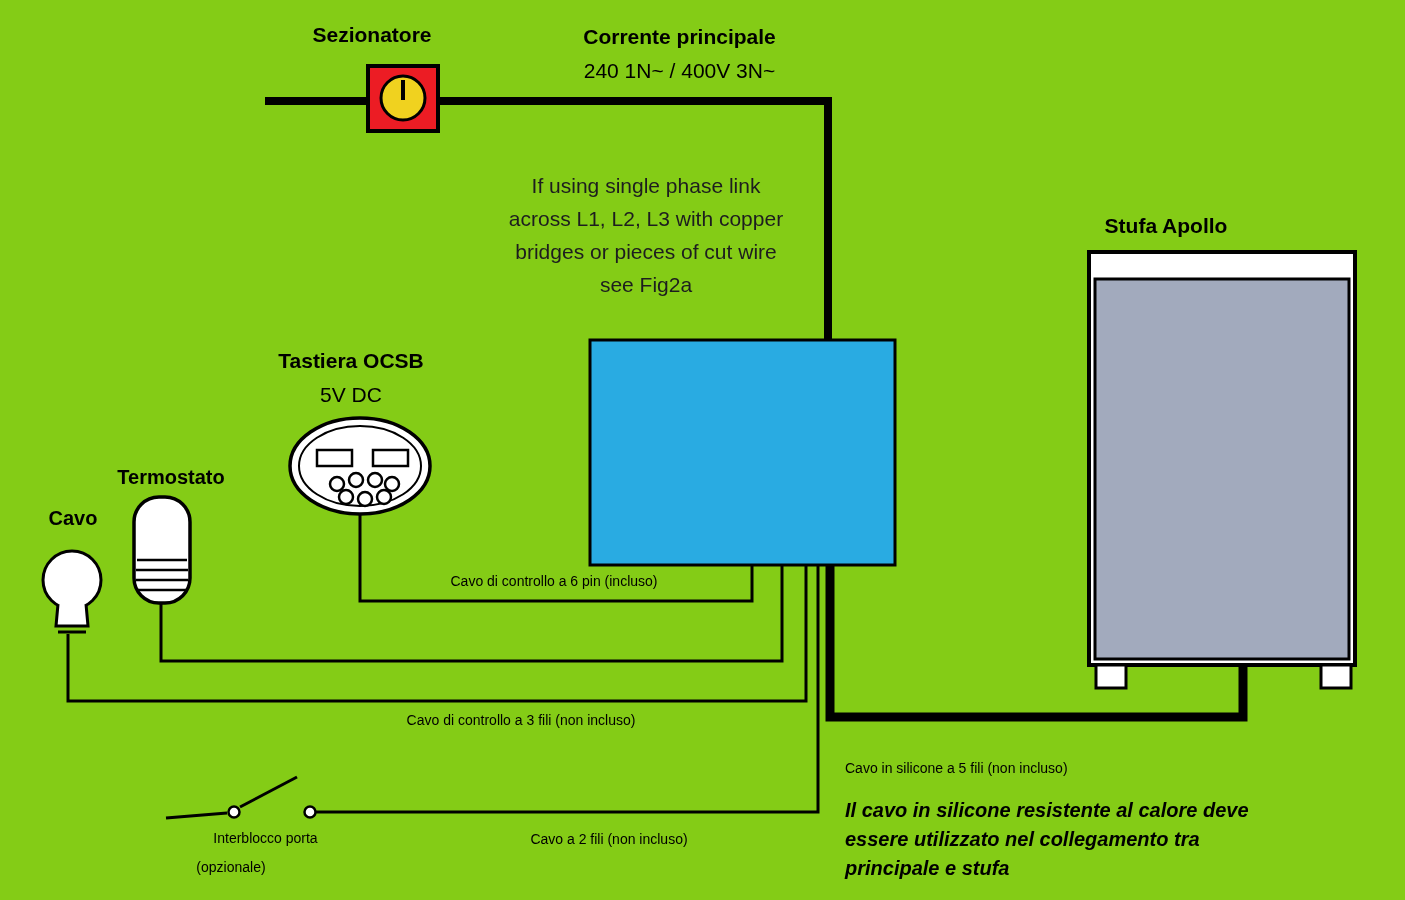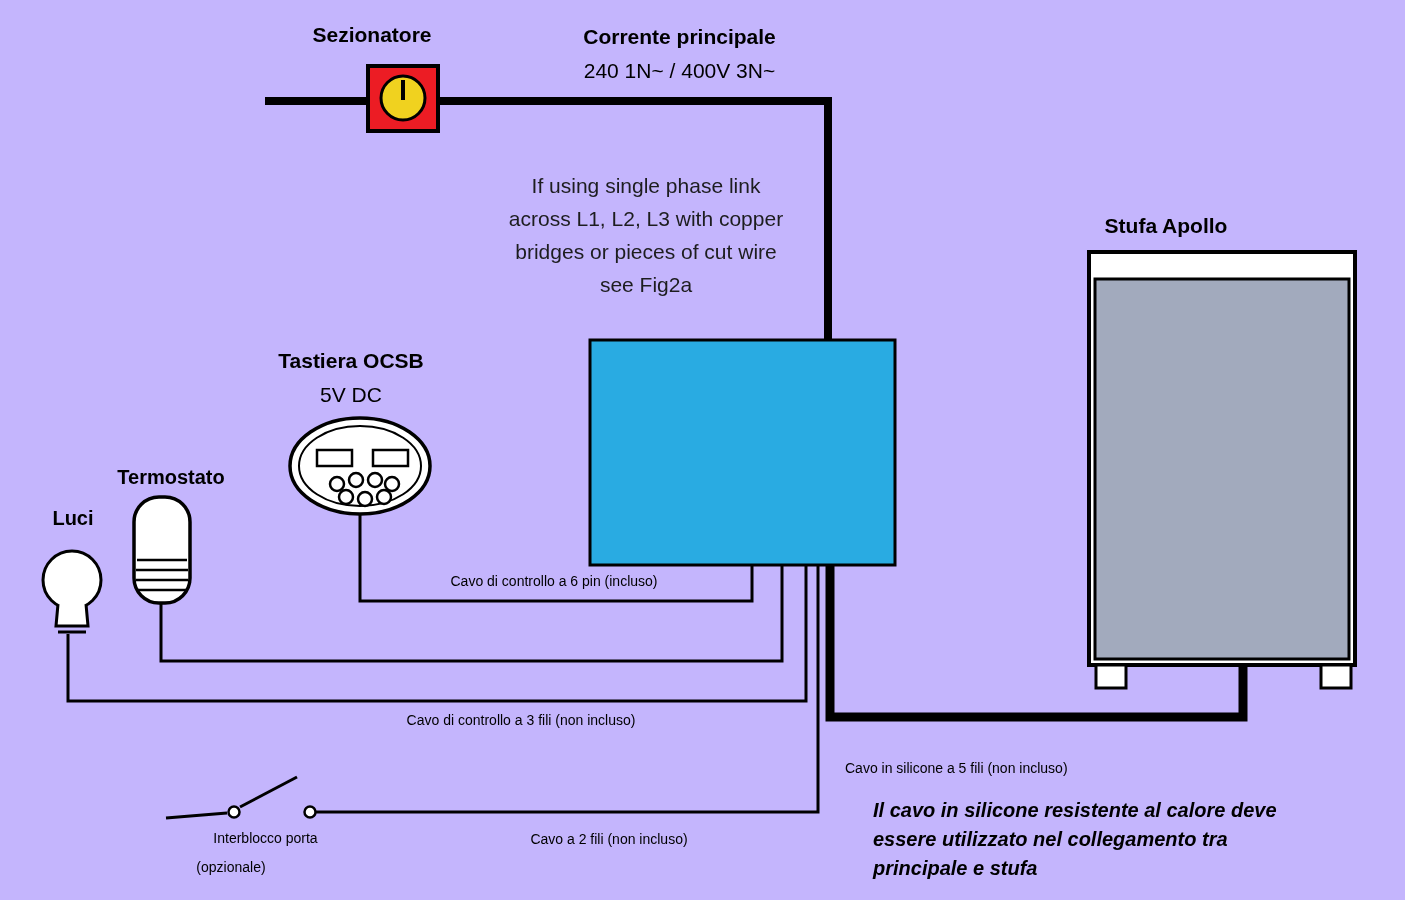--- a/index.html
+++ b/index.html
@@ -1,19 +1,19 @@
 <!DOCTYPE html>
 <html><head>
 <meta charset="utf-8">
 <style>
   html,body{margin:0;padding:0;background:#fff;}
   .canvas{
     position:relative;
     width:1405px;height:900px;
-    background:#c4b5fd;
+    background:#84cc16;
     font-family:"Liberation Sans", sans-serif;
     color:#000;
     overflow:hidden;
   }
   .canvas svg{position:absolute;left:0;top:0;}
   .lbl{position:absolute;text-align:center;font-size:20px;line-height:1.25;}
   .bold{font-weight:bold;}
   .big{font-size:21px;}
   .cable{font-size:14px;font-weight:normal;white-space:nowrap;}
   .note{font-size:21px;color:#1d1d1f;line-height:33px;}
@@ -101,36 +101,36 @@
     <div>across L1, L2, L3 with copper</div>
     <div>bridges or pieces of cut wire</div>
     <div>see Fig2a</div>
   </div>
 
   <div class="lbl bold big" style="left:261px;top:348px;width:180px;">Tastiera OCSB</div>
   <div class="lbl big" style="left:261px;top:382px;width:180px;">5V DC</div>
 
   <div class="lbl bold" style="left:86px;top:465px;width:170px;">Termostato</div>
 
-  <div class="lbl bold" style="left:33px;top:506px;width:80px;">Luci</div>
+  <div class="lbl bold" style="left:33px;top:506px;width:80px;">Cavo</div>
 
 
   <div class="lbl bold big" style="left:1076px;top:213px;width:180px;">Stufa Apollo</div>
 
   <div class="lbl cable" style="left:368px;top:573px;width:372px;">Cavo di controllo a 6 pin (incluso)</div>
 
 
   <div class="lbl cable" style="left:315px;top:712px;width:412px;">Cavo di controllo a 3 fili (non incluso)</div>
 
   <div class="lbl cable" style="left:470px;top:831px;width:278px;">Cavo a 2 fili (non incluso)</div>
 
   <div class="lbl cable" style="left:168px;top:830px;width:195px;">Interblocco porta</div>
   <div class="lbl cable" style="left:151px;top:859px;width:160px;text-align:center;">(opzionale)</div>
 
   <div class="lbl cable left" style="left:845px;top:742px;width:420px;">Cavo in silicone a 5 fili (non incluso)</div>
 
-  <div class="lbl italicnote" style="left:845px;top:796px;width:480px;margin-left:28px;">
+  <div class="lbl italicnote" style="left:845px;top:796px;width:480px;">
     <div>Il cavo in silicone resistente al calore deve</div>
     <div>essere utilizzato nel collegamento tra</div>
     <div>principale e stufa</div>
   </div>
 
 </div>
 
 </body></html>

